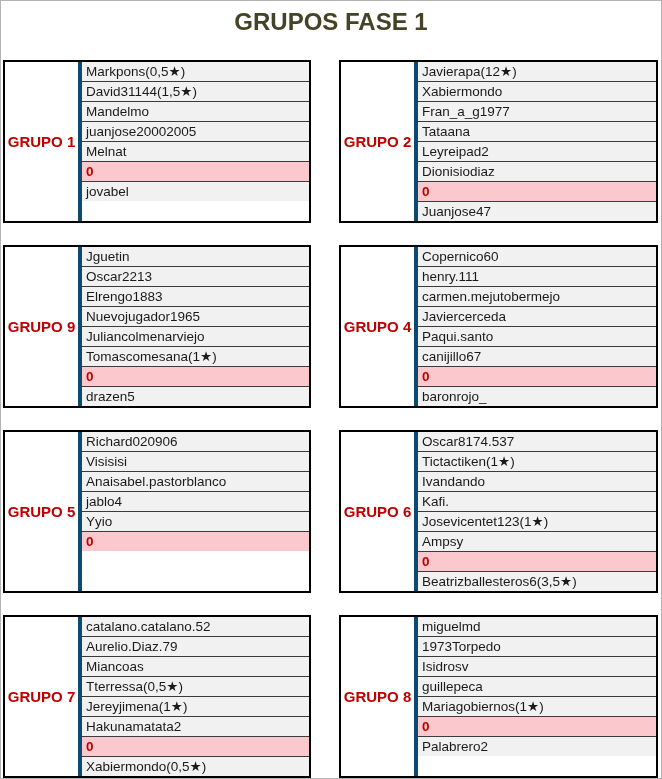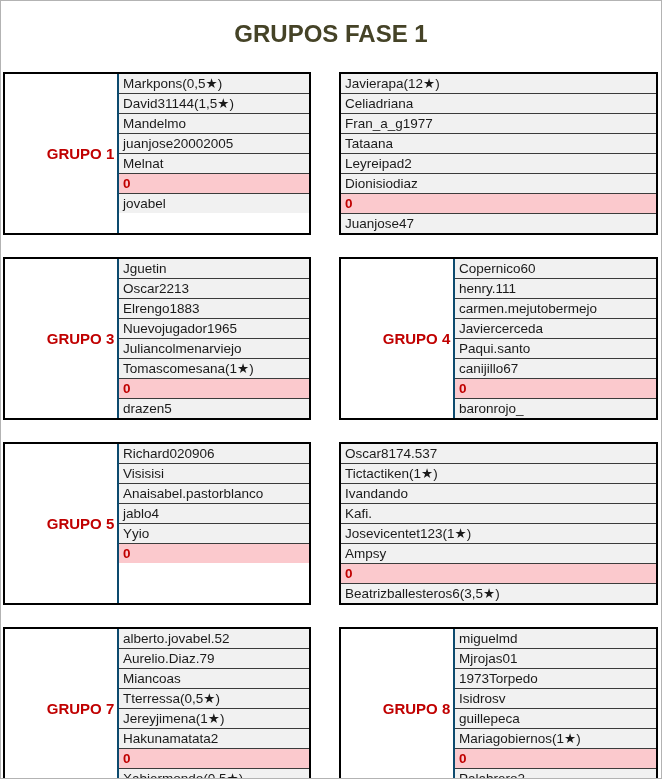--- a/index.html
+++ b/index.html
@@ -5,21 +5,21 @@
   html, body { margin: 0; padding: 0; }
   body {
     width: 662px; height: 779px;
     box-sizing: border-box;
     background: #ffffff;
     border: 1px solid #b3b3b3;
     font-family: "Liberation Sans", sans-serif;
     overflow: hidden;
   }
   .page-title {
-    margin: 18px 0 0 0;
+    margin: 6px 0 0 0;
     text-align: center;
     font-size: 24px;
     font-weight: bold;
     letter-spacing: 0px;
     color: #454327;
     height: 29px;
     line-height: 29px;
   }
   .groups-grid {
     display: grid;
@@ -30,30 +30,29 @@
   }
   .group-table {
     display: flex;
     border: 2px solid #000000;
     box-sizing: border-box;
     height: 163px;
   }
   .group-label-cell {
     width: 73px;
     flex: 0 0 73px;
-    border-right: 2px solid #0c4a6e;
+    border-right: 4px solid #0c4a6e;
     background: #ffffff;
     display: flex;
     align-items: center;
     justify-content: center;
     font-size: 15px;
     font-weight: bold;
     color: #c00000;
     white-space: nowrap;
-    margin-left: 39px;
   }
   .group-rows {
     flex: 1 1 auto;
     display: flex;
     flex-direction: column;
     min-width: 0;
   }
   .player-row {
     height: 19px;
     line-height: 19px;
@@ -85,33 +84,34 @@
         <div class="player-row">Markpons(0,5★)</div>
         <div class="player-row">David31144(1,5★)</div>
         <div class="player-row">Mandelmo</div>
         <div class="player-row">juanjose20002005</div>
         <div class="player-row">Melnat</div>
         <div class="player-row zero-row">0</div>
         <div class="player-row">jovabel</div>
       </div>
     </section>
     <section class="group-table">
+      <div class="group-label-cell">GRUPO 2</div>
       <div class="group-rows">
         <div class="player-row">Javierapa(12★)</div>
-        <div class="player-row">Celiadriana</div>
+        <div class="player-row">Xabiermondo</div>
         <div class="player-row">Fran_a_g1977</div>
         <div class="player-row">Tataana</div>
         <div class="player-row">Leyreipad2</div>
         <div class="player-row">Dionisiodiaz</div>
         <div class="player-row zero-row">0</div>
         <div class="player-row">Juanjose47</div>
       </div>
     </section>
     <section class="group-table">
-      <div class="group-label-cell">GRUPO 3</div>
+      <div class="group-label-cell">GRUPO 9</div>
       <div class="group-rows">
         <div class="player-row">Jguetin</div>
         <div class="player-row">Oscar2213</div>
         <div class="player-row">Elrengo1883</div>
         <div class="player-row">Nuevojugador1965</div>
         <div class="player-row">Juliancolmenarviejo</div>
         <div class="player-row">Tomascomesana(1★)</div>
         <div class="player-row zero-row">0</div>
         <div class="player-row">drazen5</div>
       </div>
@@ -134,49 +134,49 @@
       <div class="group-rows">
         <div class="player-row">Richard020906</div>
         <div class="player-row">Visisisi</div>
         <div class="player-row">Anaisabel.pastorblanco</div>
         <div class="player-row">jablo4</div>
         <div class="player-row">Yyio</div>
         <div class="player-row zero-row">0</div>
       </div>
     </section>
     <section class="group-table">
+      <div class="group-label-cell">GRUPO 6</div>
       <div class="group-rows">
         <div class="player-row">Oscar8174.537</div>
         <div class="player-row">Tictactiken(1★)</div>
         <div class="player-row">Ivandando</div>
         <div class="player-row">Kafi.</div>
         <div class="player-row">Josevicentet123(1★)</div>
         <div class="player-row">Ampsy</div>
         <div class="player-row zero-row">0</div>
         <div class="player-row">Beatrizballesteros6(3,5★)</div>
       </div>
     </section>
     <section class="group-table">
       <div class="group-label-cell">GRUPO 7</div>
       <div class="group-rows">
-        <div class="player-row">alberto.jovabel.52</div>
+        <div class="player-row">catalano.catalano.52</div>
         <div class="player-row">Aurelio.Diaz.79</div>
         <div class="player-row">Miancoas</div>
         <div class="player-row">Tterressa(0,5★)</div>
         <div class="player-row">Jereyjimena(1★)</div>
         <div class="player-row">Hakunamatata2</div>
         <div class="player-row zero-row">0</div>
         <div class="player-row">Xabiermondo(0,5★)</div>
       </div>
     </section>
     <section class="group-table">
       <div class="group-label-cell">GRUPO 8</div>
       <div class="group-rows">
         <div class="player-row">miguelmd</div>
-        <div class="player-row">Mjrojas01</div>
         <div class="player-row">1973Torpedo</div>
         <div class="player-row">Isidrosv</div>
         <div class="player-row">guillepeca</div>
         <div class="player-row">Mariagobiernos(1★)</div>
         <div class="player-row zero-row">0</div>
         <div class="player-row">Palabrero2</div>
       </div>
     </section>
   </div>
 

